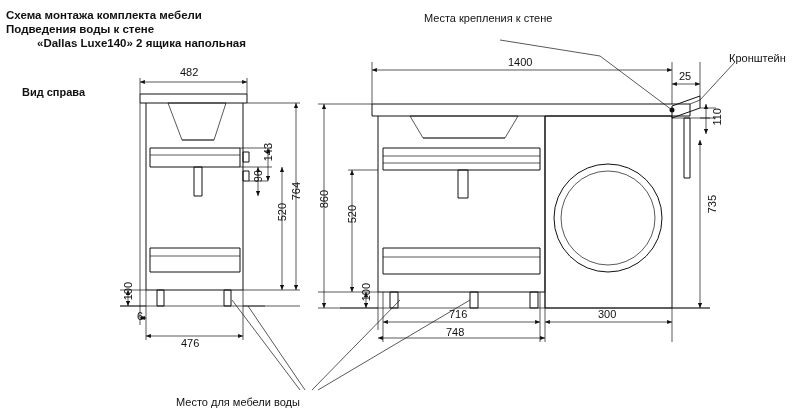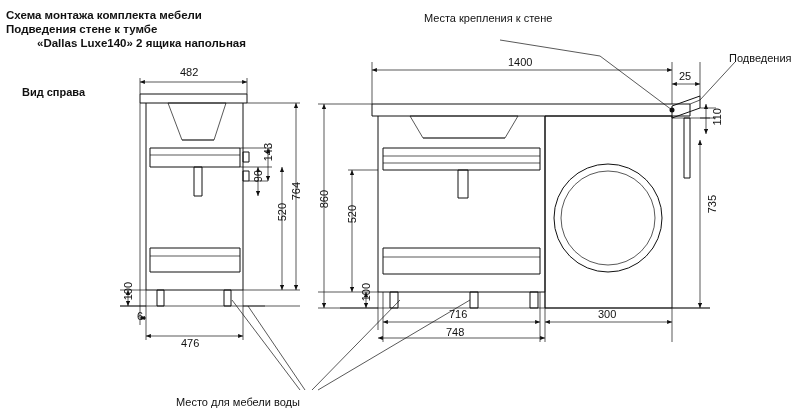--- a/index.html
+++ b/index.html
@@ -155,27 +155,27 @@
 
     <g>
       <path class="thin" d="M300,390 L232,300"></path>
       <path class="thin" d="M305,390 L248,306"></path>
       <path class="thin" d="M312,390 L400,300"></path>
       <path class="thin" d="M318,390 L470,300"></path>
     </g>
   </svg>
 
   <div class="txt title" style="left:6px;top:8px;">Схема монтажа комплекта мебели</div>
-  <div class="txt title" style="left:6px;top:22px;">Подведения стене к тумбе</div>
+  <div class="txt title" style="left:6px;top:22px;">Подведения воды к стене</div>
   <div class="txt title" style="left:6px;top:36px;margin-left:31px;">«Dallas Luxe140» 2 ящика напольная</div>
 
   <div class="txt bold" style="left:22px;top:86px;">Вид справа</div>
 
   <div class="txt" style="left:424px;top:12px;">Места крепления к стене</div>
-  <div class="txt" style="left:729px;top:52px;">Подведения</div>
+  <div class="txt" style="left:729px;top:52px;">Кронштейн</div>
   <div class="txt" style="left:176px;top:396px;">Место для мебели воды</div>
 
   <div class="txt" style="left:180px;top:66px;">482</div>
   <div class="txt" style="left:181px;top:322px;margin-top:15px;">476</div>
   <div class="txt" style="left:137px;top:310px;">6</div>
 
   <div class="txt vert" style="left:262px;top:143px;">143</div>
   <div class="txt vert" style="left:252px;top:170px;">96</div>
   <div class="txt vert" style="left:276px;top:203px;">520</div>
   <div class="txt vert" style="left:290px;top:182px;">764</div>

